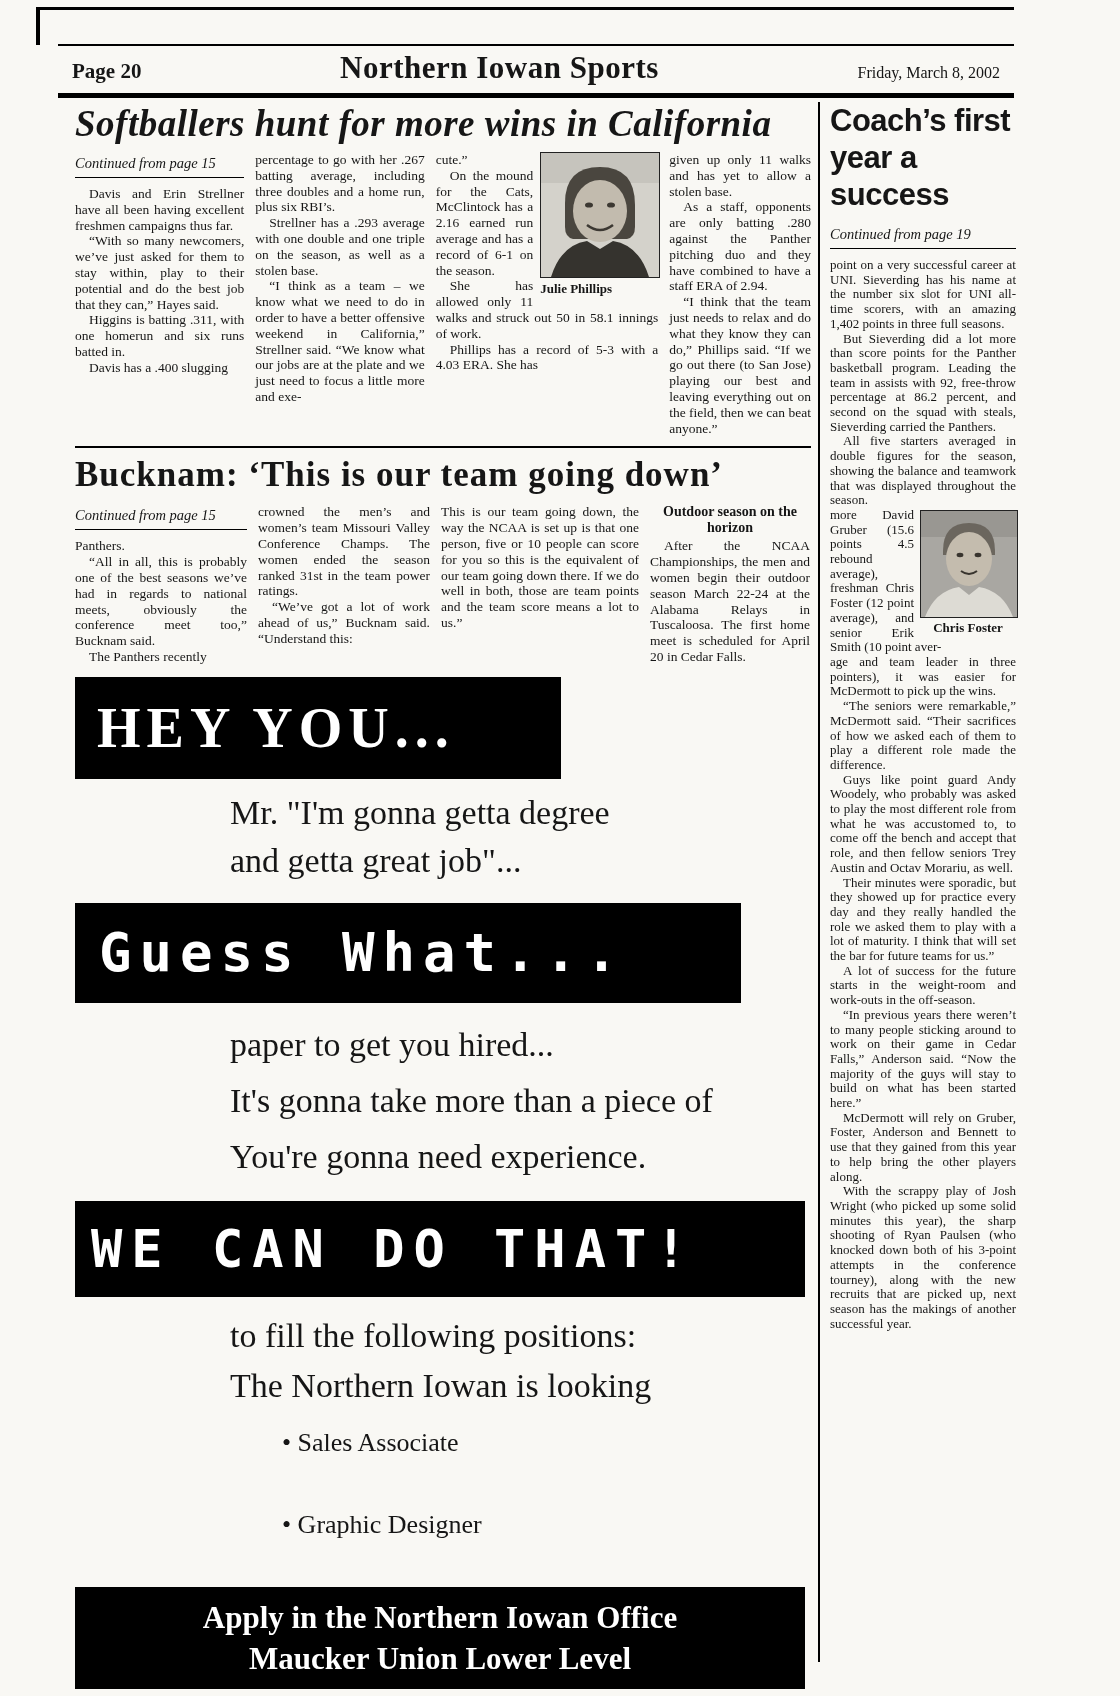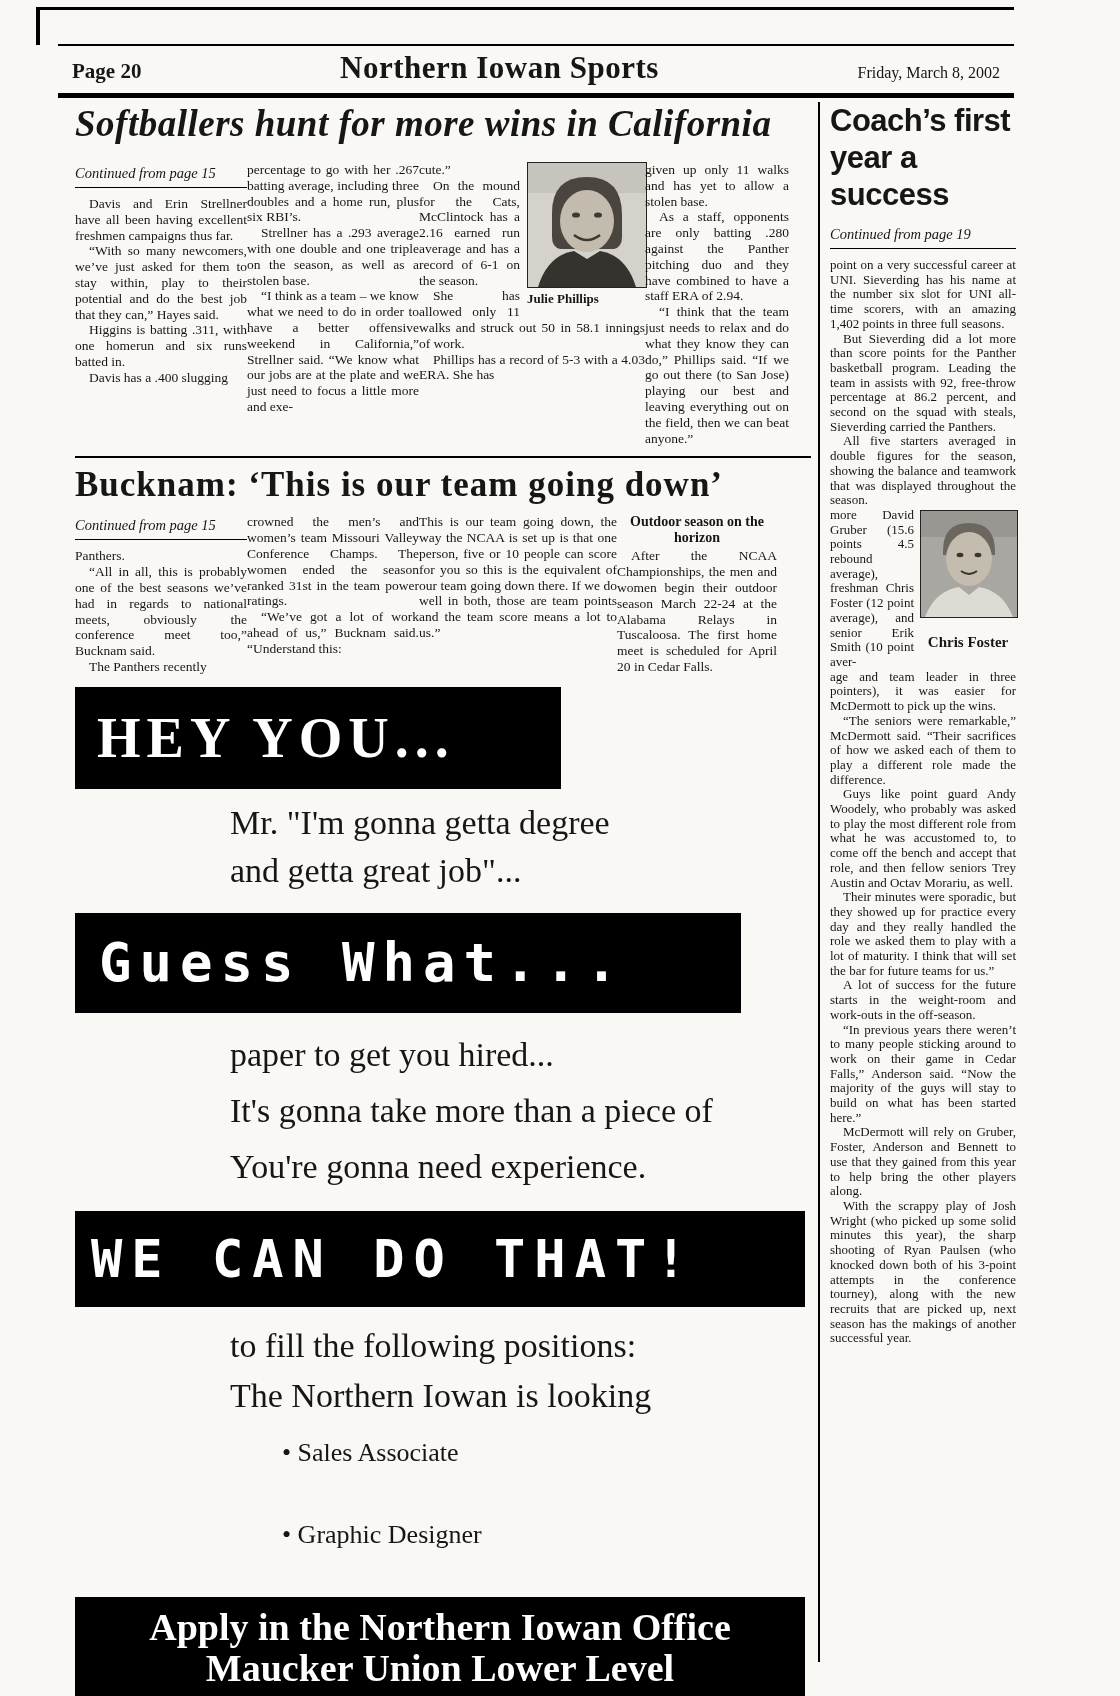--- a/index.html
+++ b/index.html
@@ -14,64 +14,64 @@
   .vrule{position:absolute;left:818px;top:102px;width:2px;height:1560px;background:#000;}
 
   
   .header{position:absolute;left:58px;top:50px;width:956px;display:flex;align-items:baseline;justify-content:space-between;padding:0 14px;box-sizing:border-box;}
   .page-num{font-weight:bold;font-size:21px;}
   .masthead{font-weight:bold;font-size:31px;letter-spacing:.5px;}
   .issue-date{font-size:16px;}
 
   
   .left-main{position:absolute;left:75px;top:102px;width:736px;}
-  .headline1{font-style:italic;font-weight:bold;font-size:37px;line-height:44px;letter-spacing:.5px;margin-bottom:16px;white-space:nowrap;}
+  .headline1{font-style:italic;font-weight:bold;font-size:37px;line-height:44px;letter-spacing:.5px;margin-bottom:6px;white-space:nowrap;}
   .headline2{font-weight:bold;font-size:35px;line-height:42px;letter-spacing:1px;margin:6px 0 8px;white-space:nowrap;}
   .hrule{height:2px;background:#000;margin-top:10px;}
 
-  .cols{display:flex;align-items:flex-start;}
+  .cols{display:flex;gap:11px;align-items:flex-start;}
   .art1{min-height:272px;}
   .art2{min-height:150px;}
   .col p{margin:0;text-align:justify;font-size:13.5px;line-height:15.8px;text-indent:14px;}
   .no-first-indent p:first-child{text-indent:0;}
   .cont{font-style:italic;font-size:14.5px;padding:3px 0 5px;border-bottom:1.5px solid #000;margin-bottom:8px;text-indent:0 !important;}
 
   .photo-fig{float:right;width:118px;margin:0 0 2px 7px;}
   .photo-fig svg{display:block;border:1px solid #222;}
   .photo-fig figcaption{font-weight:bold;font-size:13px;line-height:15px;margin-top:3px;}
 
   .subhead{font-weight:bold;font-size:14px;line-height:16px;text-align:center;margin:0 6px 2px;}
 
   
   .sidebar{position:absolute;left:830px;top:102px;width:186px;}
   .coach-headline{font-family:"Liberation Sans","DejaVu Sans",sans-serif;font-weight:bold;font-size:31px;line-height:37px;letter-spacing:-.5px;margin-bottom:10px;}
   .sidebar .cont{margin-bottom:9px;}
   .sidebar p{margin:0;text-align:justify;font-size:13px;line-height:14.7px;text-indent:13px;}
   .sidebar .no-first-indent p:first-child{text-indent:0;}
   .fig2{float:right;width:96px;margin:2px 0 2px 6px;}
   .fig2 svg{display:block;border:1px solid #222;}
-  .fig2 figcaption{font-weight:bold;font-size:15px;line-height:14px;text-align:center;margin-top:17px;font-family:Liberation Serif, serif;}
+  .fig2 figcaption{font-weight:bold;font-size:13px;line-height:14px;text-align:center;margin-top:3px;font-family:Liberation Serif, serif;}
   .figwrap::after{content:"";display:block;clear:both;}
 
   
   .banner{background:#000;color:#fff;display:flex;align-items:center;box-sizing:border-box;}
   .banner1{width:486px;height:102px;margin-top:12px;padding-left:22px;
            font-weight:bold;font-size:56px;letter-spacing:6px;}
   .banner2{width:666px;height:100px;margin-top:18px;padding-left:24px;
            font-family:"DejaVu Sans Mono","Liberation Mono",monospace;font-weight:bold;font-size:54px;letter-spacing:8px;}
   .banner3{width:730px;height:96px;margin-top:16px;padding-left:16px;
            font-family:"DejaVu Sans Mono","Liberation Mono",monospace;font-weight:bold;font-size:52px;letter-spacing:9px;}
   .ad-copy{margin:10px 0 0 155px;font-size:34px;line-height:48px;}
   .ad-copy.wide{line-height:56px;margin-top:14px;}
   .ad-copy.positions{line-height:50px;margin-top:14px;}
   .ad-bullets{margin:10px 0 0 207px;font-size:26px;}
   .ad-bullet{line-height:44px;margin-bottom:38px;}
   .footer-banner{width:730px;height:102px;margin-top:40px;background:#000;color:#fff;
                  display:flex;flex-direction:column;align-items:center;justify-content:center;
-                 font-weight:bold;font-size:38px;line-height:41px;}
+                 font-weight:bold;font-size:31px;line-height:41px;}
 </style>
 </head>
 <body>
 
 <div class="page">
 
   <div class="artifact-h"></div>
   <div class="artifact-v"></div>
   <div class="rule-top"></div>
 

